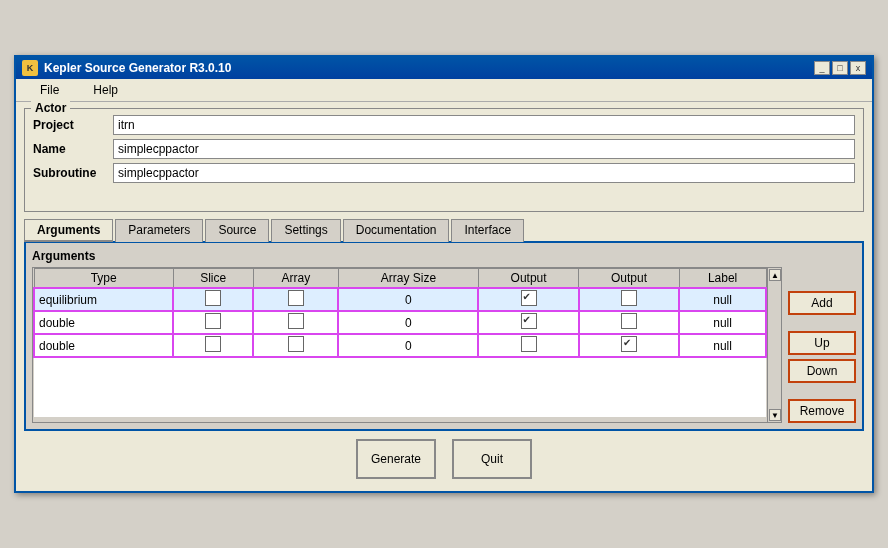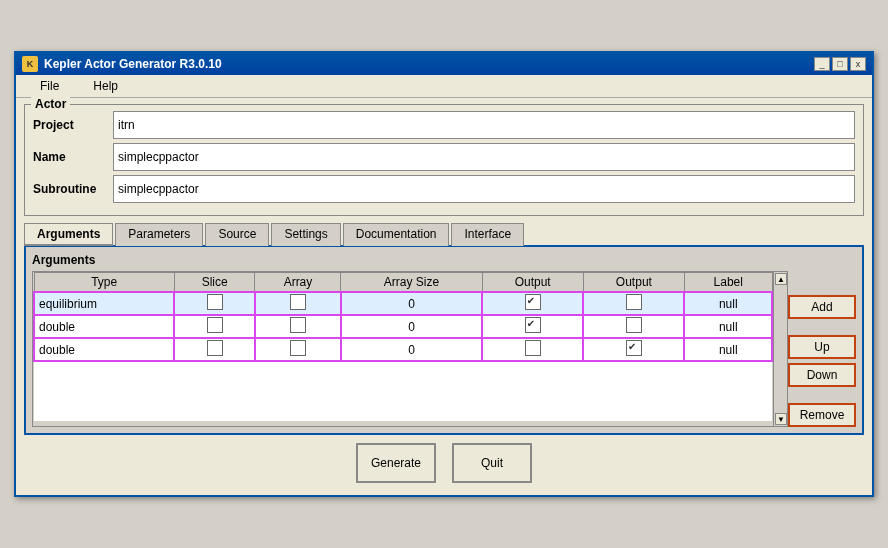--- a/index.html
+++ b/index.html
@@ -78,21 +78,21 @@
       padding: 2px 6px;
       cursor: pointer;
       font-size: 12px;
       margin-left: 12px;
     }
     .content {
       padding: 6px 8px;
     }
     .actor-section {
       border: 1px solid #888;
-      padding: 6px 8px 8px 8px;
+      padding: 6px 8px 24px 8px;
       margin-bottom: 6px;
       position: relative;
     }
     .actor-section-legend {
       position: absolute;
       top: -8px;
       left: 6px;
       background: #ece9d8;
       padding: 0 4px;
       font-weight: bold;
@@ -104,21 +104,21 @@
       margin-bottom: 4px;
     }
     .form-label {
       width: 80px;
       font-weight: bold;
       font-size: 12px;
       flex-shrink: 0;
     }
     .form-input {
       flex: 1;
-      height: 28px;
+      height: 20px;
       border: 1px solid #888;
       background: white;
       padding: 2px 4px;
       font-size: 12px;
       font-family: Arial, sans-serif;
     }
     .tabs-container {
       margin-bottom: 0;
     }
     .tabs-row {
@@ -150,20 +150,21 @@
       background: #d4d0c8;
       padding: 6px;
     }
     .arguments-label {
       font-weight: bold;
       margin-bottom: 4px;
       font-size: 12px;
     }
     .arguments-area {
       display: flex;
+      gap: 6px;
     }
     .args-table {
       width: 100%;
       border-collapse: collapse;
       font-size: 12px;
     }
     .args-table th {
       background: #d4d0c8;
       border: 1px solid #888;
       padding: 2px 6px;
@@ -241,21 +242,21 @@
 </head>
 <body>
 
 <div class="window">
 
   <div class="title-bar">
     <div class="title-bar-left">
       <div class="title-bar-icon">
         <span>K</span>
       </div>
-      <span class="title-bar-title">Kepler Actor Generator R3.0.10</span>
+      <span class="title-bar-title">Kepler Source Generator R3.0.10</span>
     </div>
     <div class="title-bar-buttons">
       <div class="title-btn">_</div>
       <div class="title-btn">□</div>
       <div class="title-btn">x</div>
     </div>
   </div>
 
   <div class="menu-bar">
     <div class="menu-item">File</div>

